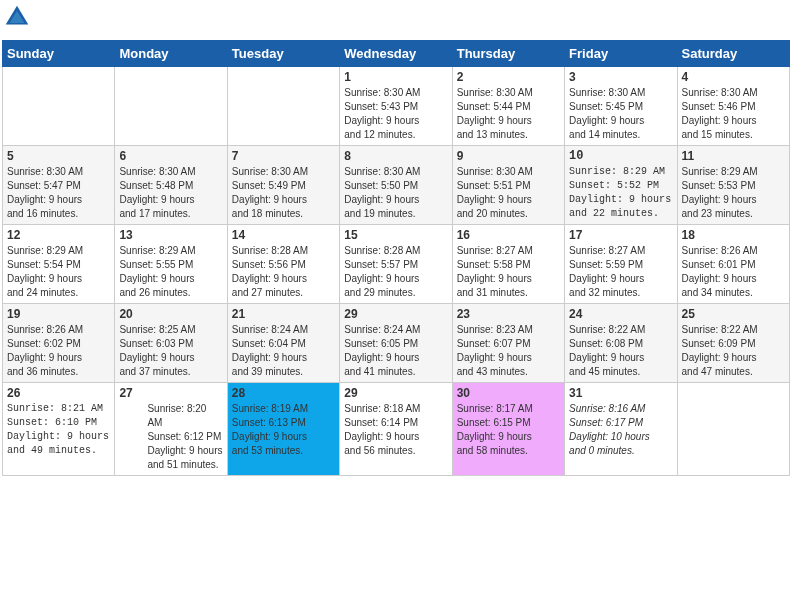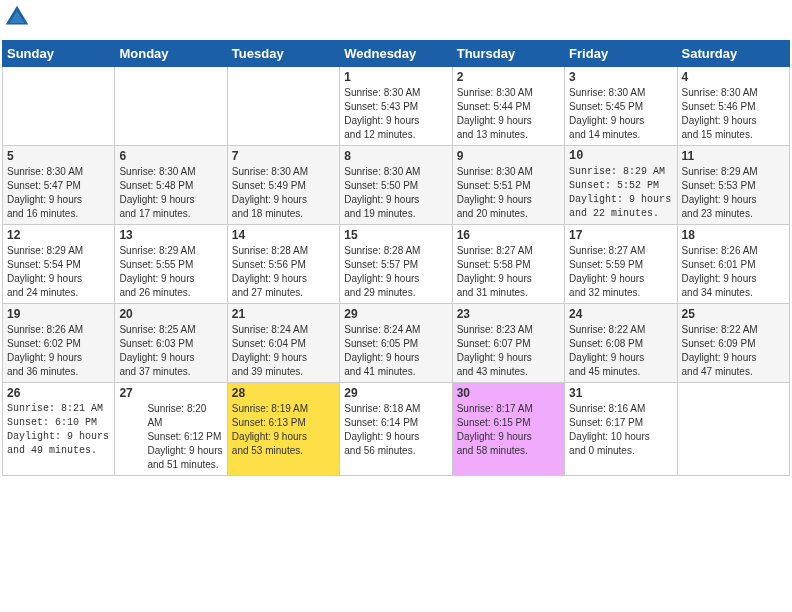--- a/index.html
+++ b/index.html
@@ -330,21 +330,21 @@
 Daylight: 9 hours
 and 49 minutes.</div>
           </td>
           <td style="background: rgb(255, 255, 255);">
             <span class="day-num">27</span>
             <div class="day-info" style="white-space: pre-line; margin-left: 28px;">Sunrise: 8:20 AM
 Sunset: 6:12 PM
 Daylight: 9 hours
 and 51 minutes.</div>
           </td>
-          <td style="background: #fde047; margin-top: 32px;">
+          <td style="background: #0ea5e9; margin-top: 32px;">
             <span class="day-num">28</span>
             <div class="day-info" style="white-space: pre-line;">Sunrise: 8:19 AM
 Sunset: 6:13 PM
 Daylight: 9 hours
 and 53 minutes.</div>
           </td>
           <td style="background: rgb(255, 255, 255);">
             <span class="day-num">29</span>
             <div class="day-info" style="white-space: pre-line;">Sunrise: 8:18 AM
 Sunset: 6:14 PM
@@ -353,21 +353,21 @@
           </td>
           <td style="background: #f0abfc;">
             <span class="day-num">30</span>
             <div class="day-info" style="white-space: pre-line;">Sunrise: 8:17 AM
 Sunset: 6:15 PM
 Daylight: 9 hours
 and 58 minutes.</div>
           </td>
           <td style="background: rgb(255, 255, 255);">
             <span class="day-num">31</span>
-            <div class="day-info" style="white-space: pre-line;">Sunrise: 8:16 AM
+            <div class="day-info" style="white-space: pre-line; font-style: italic;">Sunrise: 8:16 AM
 Sunset: 6:17 PM
 Daylight: 10 hours
 and 0 minutes.</div>
           </td>
           <td class="empty-cell" style="background: rgb(255, 255, 255);"></td>
         </tr>
       </tbody>
   </table>
 </div>
 

